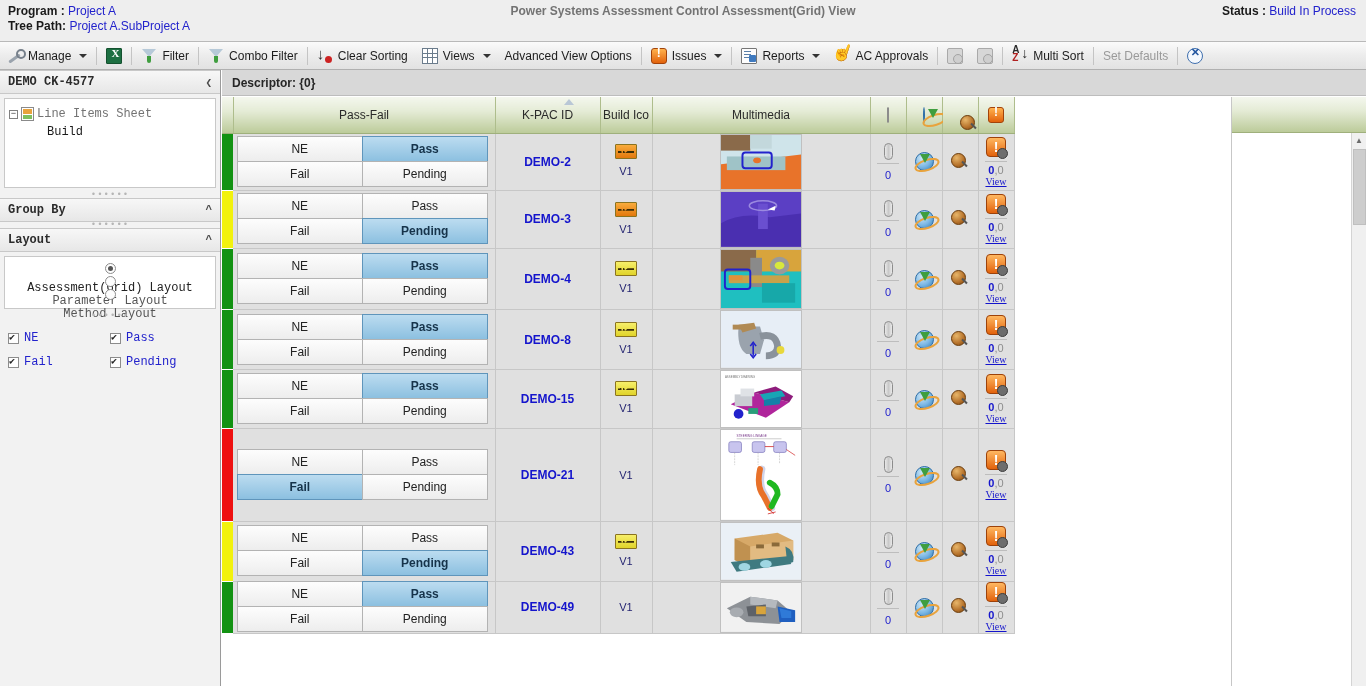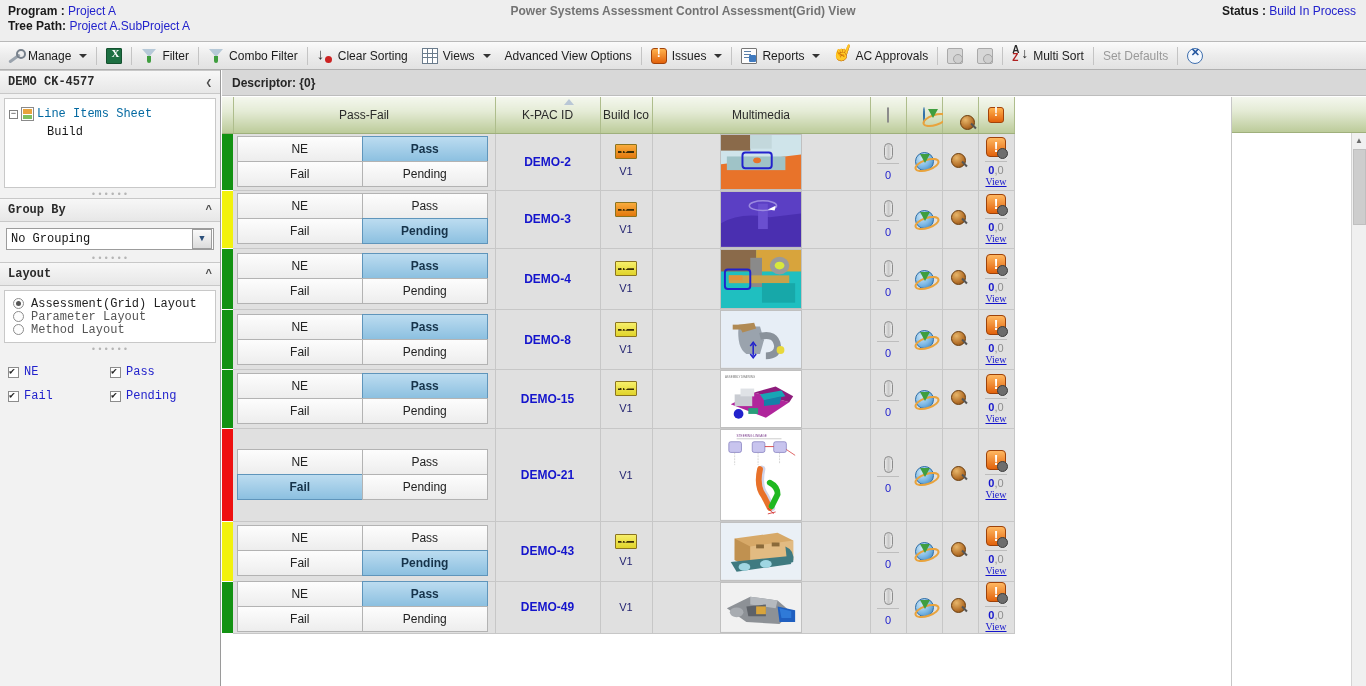--- a/index.html
+++ b/index.html
@@ -167,38 +167,38 @@
     width: 13px; height: 14px; background: #fff; border: 1px solid #8a8a8a; position: relative;
   }
   .ico-sheet::before {
     content: ""; position: absolute; left: 1px; top: 1px; width: 9px; height: 5px;
     background: #e8a33d;
   }
   .ico-sheet::after {
     content: ""; position: absolute; left: 1px; top: 7px; width: 9px; height: 4px;
     background: #7fbf5f;
   }
-  .tree-label { color: #0369a1; }
+  .tree-label { color: #737373; }
   .tree-child { padding-left: 38px; height: 18px; line-height: 18px; color: #1a1a1a; }
 
   #groupby-body { padding: 6px; }
   .select-box {
     height: 22px; border: 1px solid #9c9c9c; background: #fff; display: flex;
     align-items: center; justify-content: space-between; padding: 0 0 0 4px;
   }
   .select-val { color: #111; }
   .select-arrow {
     width: 20px; height: 20px; margin: 0 1px 0 0;
     background: linear-gradient(to bottom,#fafafa,#dcdcdc);
     border: 1px solid #9c9c9c; display: flex; align-items: center; justify-content: center;
     color: #2b4f7a; font-size: 9px;
   }
 
   #layout-body { padding: 6px 8px; }
-  .radio-row { display: flex; align-items: center; gap: 7px; height: 13px; margin-bottom: 0px; }
+  .radio-row { display: flex; align-items: center; gap: 7px; height: 13px; margin-bottom: 0px; flex-direction: column; }
   .radio {
     width: 11px; height: 11px; border: 1px solid #8c8c8c; border-radius: 50%;
     background: #fdfdfd; position: relative; flex: none;
   }
   .radio.on::after {
     content: ""; position: absolute; left: 2px; top: 2px; width: 5px; height: 5px;
     border-radius: 50%; background: #555;
   }
   .radio-row span { color: #222; }
   .radio-row.dim span { color: #555; }
@@ -467,26 +467,20 @@
       </div>
       <div class="tree-child">Build</div>
     </div>
     <div class="grip">••••••</div>
   </div>
 
   <div class="lp-section">
     <div class="lp-head">
       <span>Group By</span>
       <span class="chev">^</span>
-    </div>
-    <div id="groupby-body">
-      <div class="select-box">
-        <span class="select-val">No Grouping</span>
-        <span class="select-arrow">▼</span>
-      </div>
     </div>
     <div class="grip">••••••</div>
   </div>
 
   <div class="lp-section">
     <div class="lp-head">
       <span>Layout</span>
       <span class="chev">^</span>
     </div>
     <div class="lp-body" id="layout-body">

